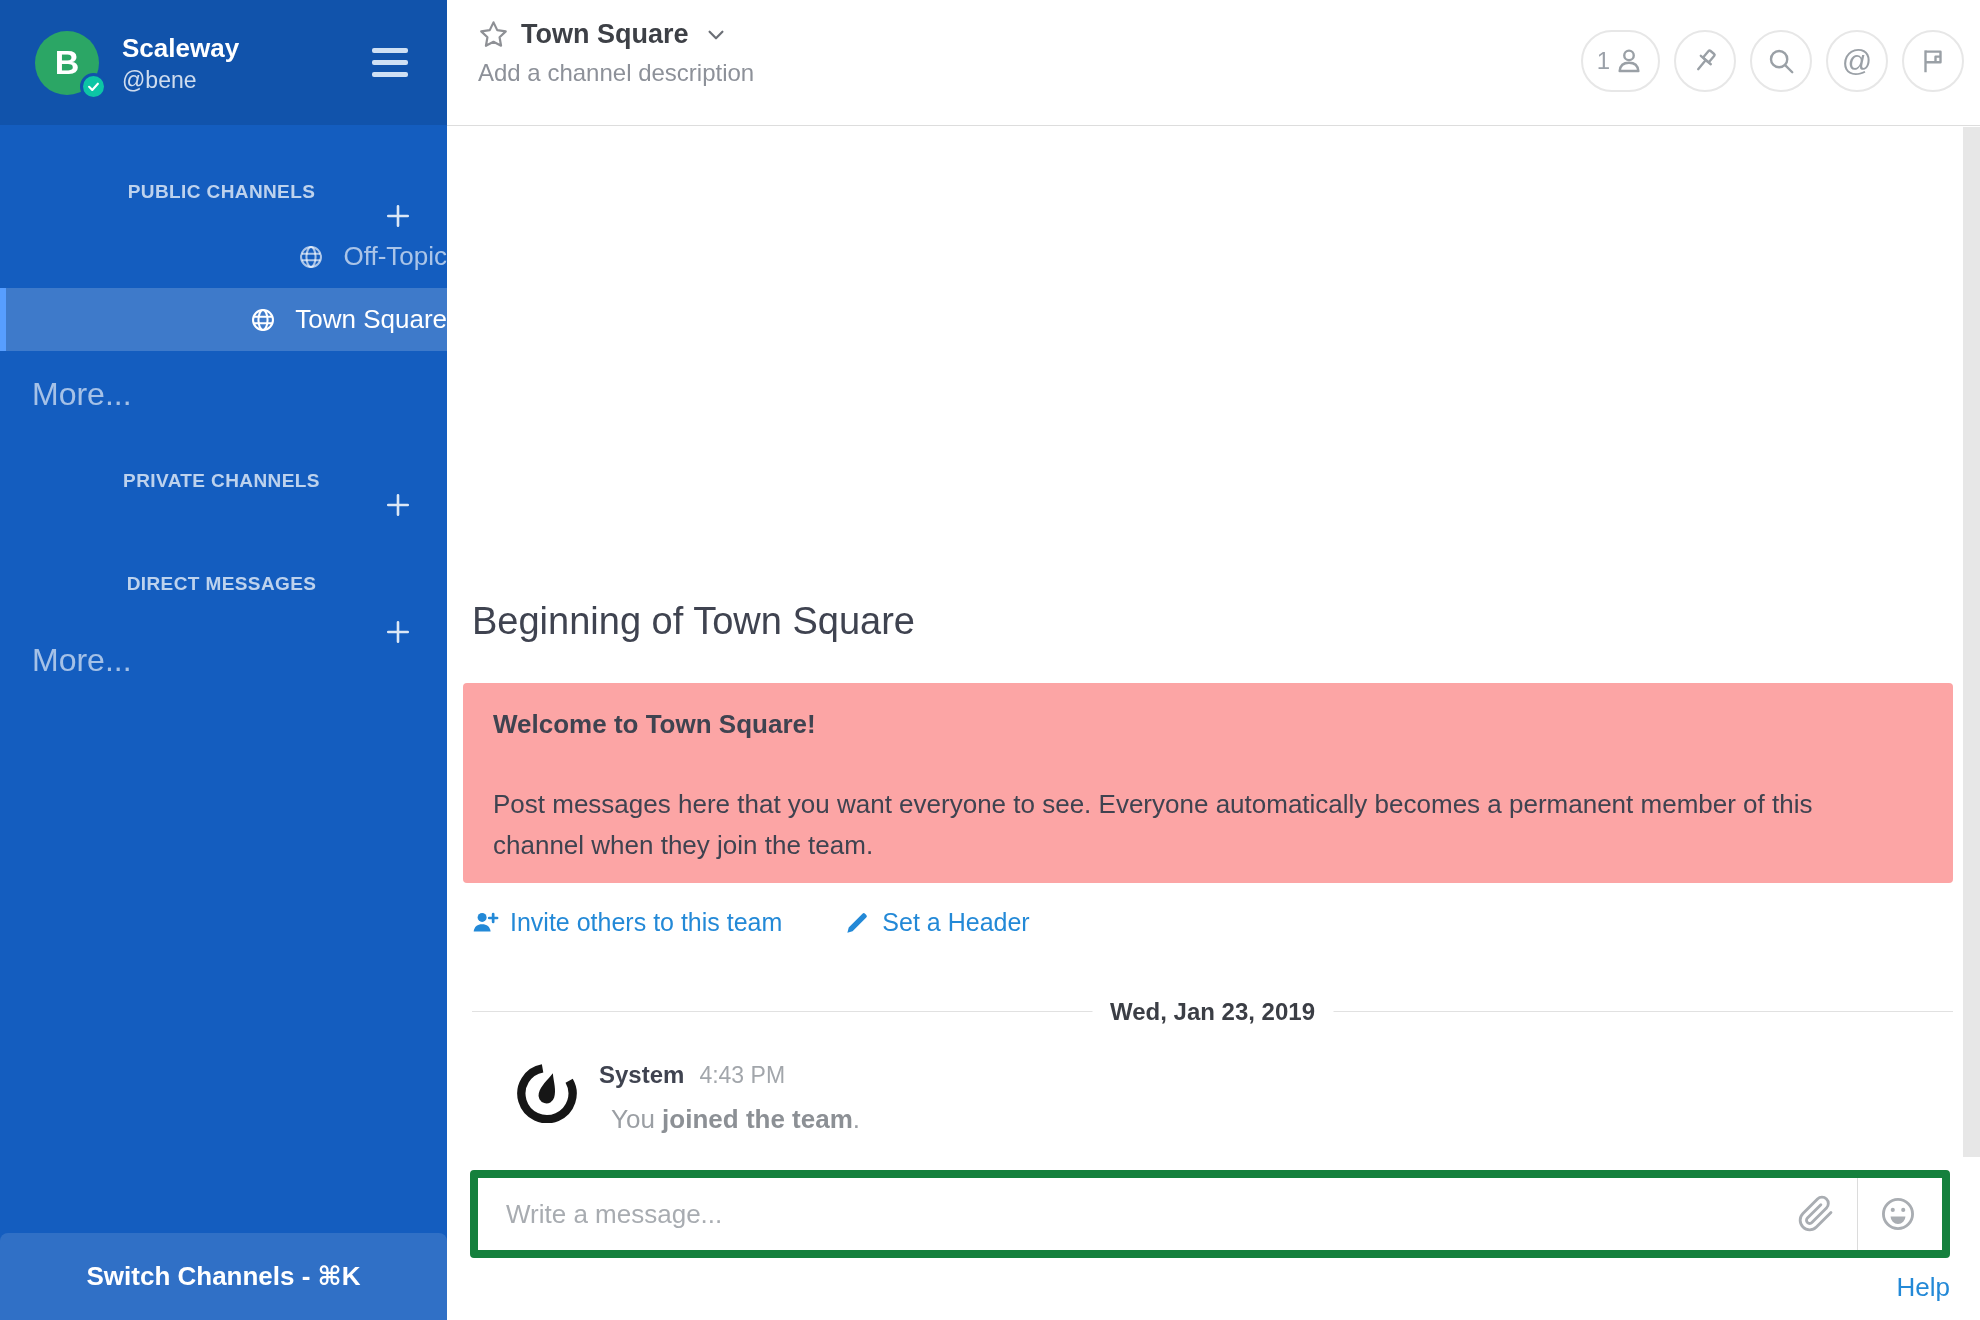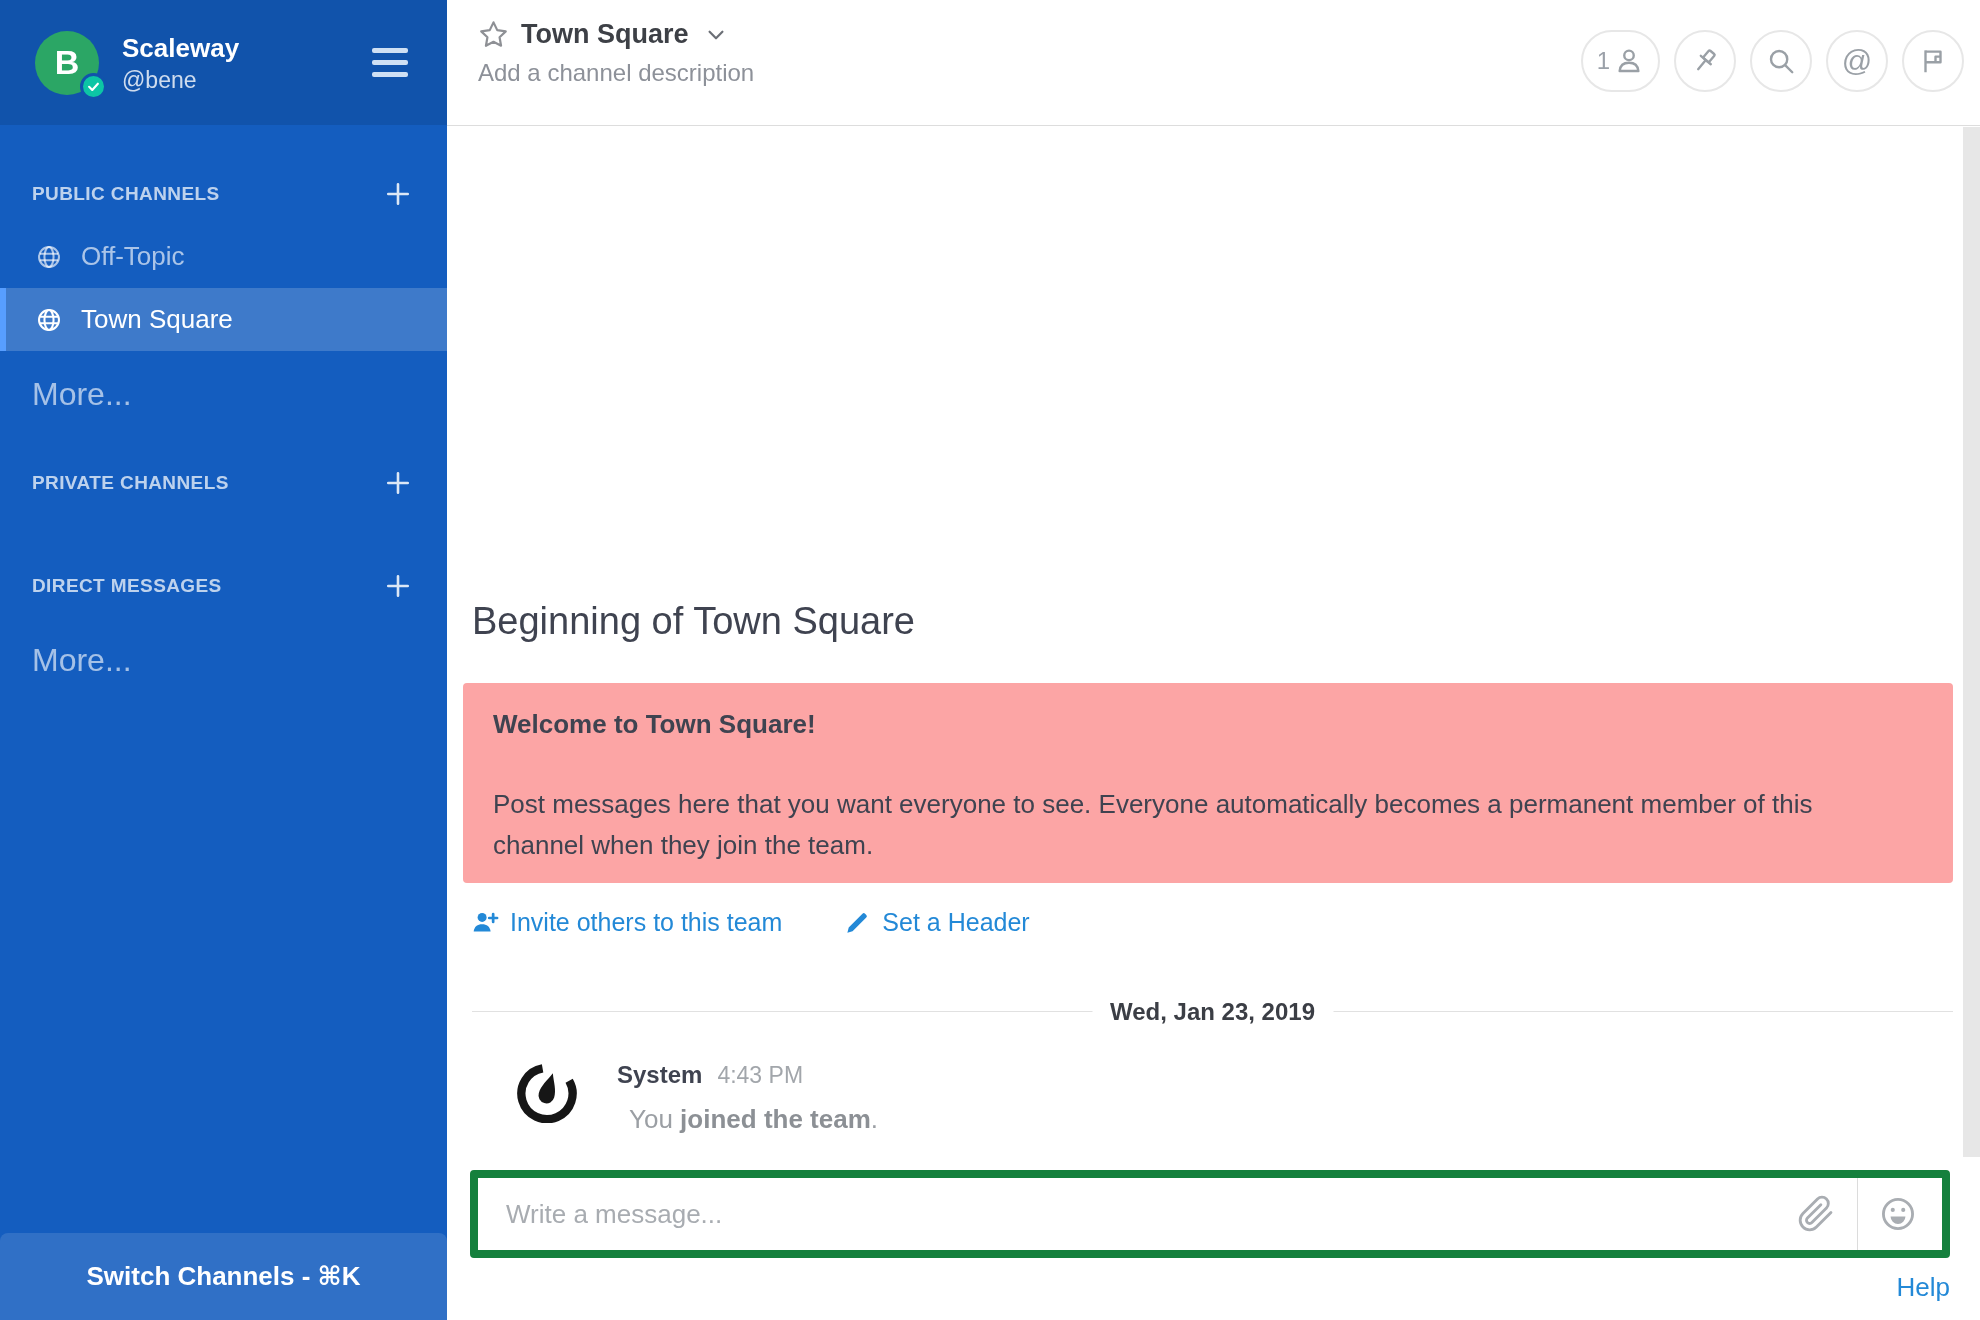--- a/index.html
+++ b/index.html
@@ -22,27 +22,27 @@
     color:#fff; font-size:34px; font-weight:bold; display:flex; align-items:center; justify-content:center; flex:none; }
   .status-badge{ position:absolute; right:-8px; bottom:-5px; width:27px; height:27px; border-radius:50%;
     background:var(--online_green); border:3px solid var(--sidebar_header_bg); display:flex; align-items:center; justify-content:center; }
   .status-badge svg{ width:15px; height:15px; }
   .team-block{ margin-left:23px; min-width:0; }
   .team-name{ color:#fff; font-size:26px; font-weight:bold; line-height:30px; }
   .team-handle{ color:rgba(255,255,255,0.8); font-size:23px; line-height:26px; margin-top:4px; }
   .hamburger{ margin-left:auto; display:flex; flex-direction:column; gap:7px; cursor:pointer; }
   .hamburger span{ width:36px; height:5px; border-radius:2px; background:#cfe0f4; }
 
-  .section-head{ position:absolute; left:32px; right:36px; display:flex; align-items:center; }
+  .section-head{ position:absolute; left:32px; right:36px; display:flex; align-items:center;flex-direction:column; }
   .section-head .label{ font-size:19px; font-weight:600; letter-spacing:0.4px; color:rgba(255,255,255,0.72); }
   .plus-btn{ margin-left:auto; width:26px; height:26px; color:rgba(255,255,255,0.85); cursor:pointer; }
   .plus-btn svg{ width:26px; height:26px; }
 
   .channel-row{ position:absolute; left:0; width:100%; height:63px; display:flex; align-items:center;
-    padding-left:36px; color:rgba(255,255,255,0.64); font-size:26px; cursor:pointer; }
+    padding-left:36px; color:rgba(255,255,255,0.64); font-size:26px; cursor:pointer;justify-content:flex-end; }
   .channel-row .globe{ width:26px; height:26px; flex:none; margin-right:19px; }
   .channel-row.active{ background:rgba(255,255,255,0.18); color:#ffffff;
     border-left:6px solid var(--active_border); padding-left:30px; }
   .more-link{ position:absolute; left:32px; font-size:32px; color:rgba(255,255,255,0.62); cursor:pointer; }
 
   .switch-bar{ position:absolute; left:0; bottom:0; width:100%; height:87px;
     background:rgba(255,255,255,0.12); border-radius:8px 8px 0 0;
     display:flex; align-items:center; justify-content:center; cursor:pointer; }
   .switch-bar span{ color:#fff; font-size:26px; font-weight:600; }
 
@@ -78,21 +78,21 @@
   .intro-link{ display:flex; align-items:center; gap:11px; color:var(--link); font-size:25px; cursor:pointer; }
   .intro-link svg{ width:27px; height:27px; flex:none; }
 
   .date-divider{ position:absolute; left:25px; right:27px; top:1011px; border-top:1px solid #e1e1e1; }
   .date-divider span{ position:absolute; left:50%; transform:translate(-50%,-50%);
     background:#fff; padding:0 18px; font-size:24px; font-weight:bold; color:#3b3e45; white-space:nowrap; }
 
   .post{ position:absolute; left:68px; top:1059px; display:flex; }
   .post-avatar{ width:64px; height:64px; flex:none; }
   .post-avatar svg{ width:64px; height:64px; }
-  .post-content{ margin-left:38px; padding-top:2px; }
+  .post-content{ margin-left:20px; padding-top:2px; }
   .post-meta{ display:flex; align-items:baseline; gap:15px; }
   .post-author{ font-size:24px; font-weight:bold; color:var(--text_dark); }
   .post-time{ font-size:23px; color:#a2a6ab; }
   .post-body{ margin-top:15px; padding-left:12px; font-size:26px; color:#9b9fa4; }
   .post-body b{ color:#8c9095; }
 
   
   .composer{ position:absolute; left:23px; top:1170px; width:1480px; height:88px;
     border:8px solid #15803d; border-radius:4px; background:#fff; }
   .composer input{ position:absolute; inset:0; width:100%; height:100%; border:none; outline:none;

